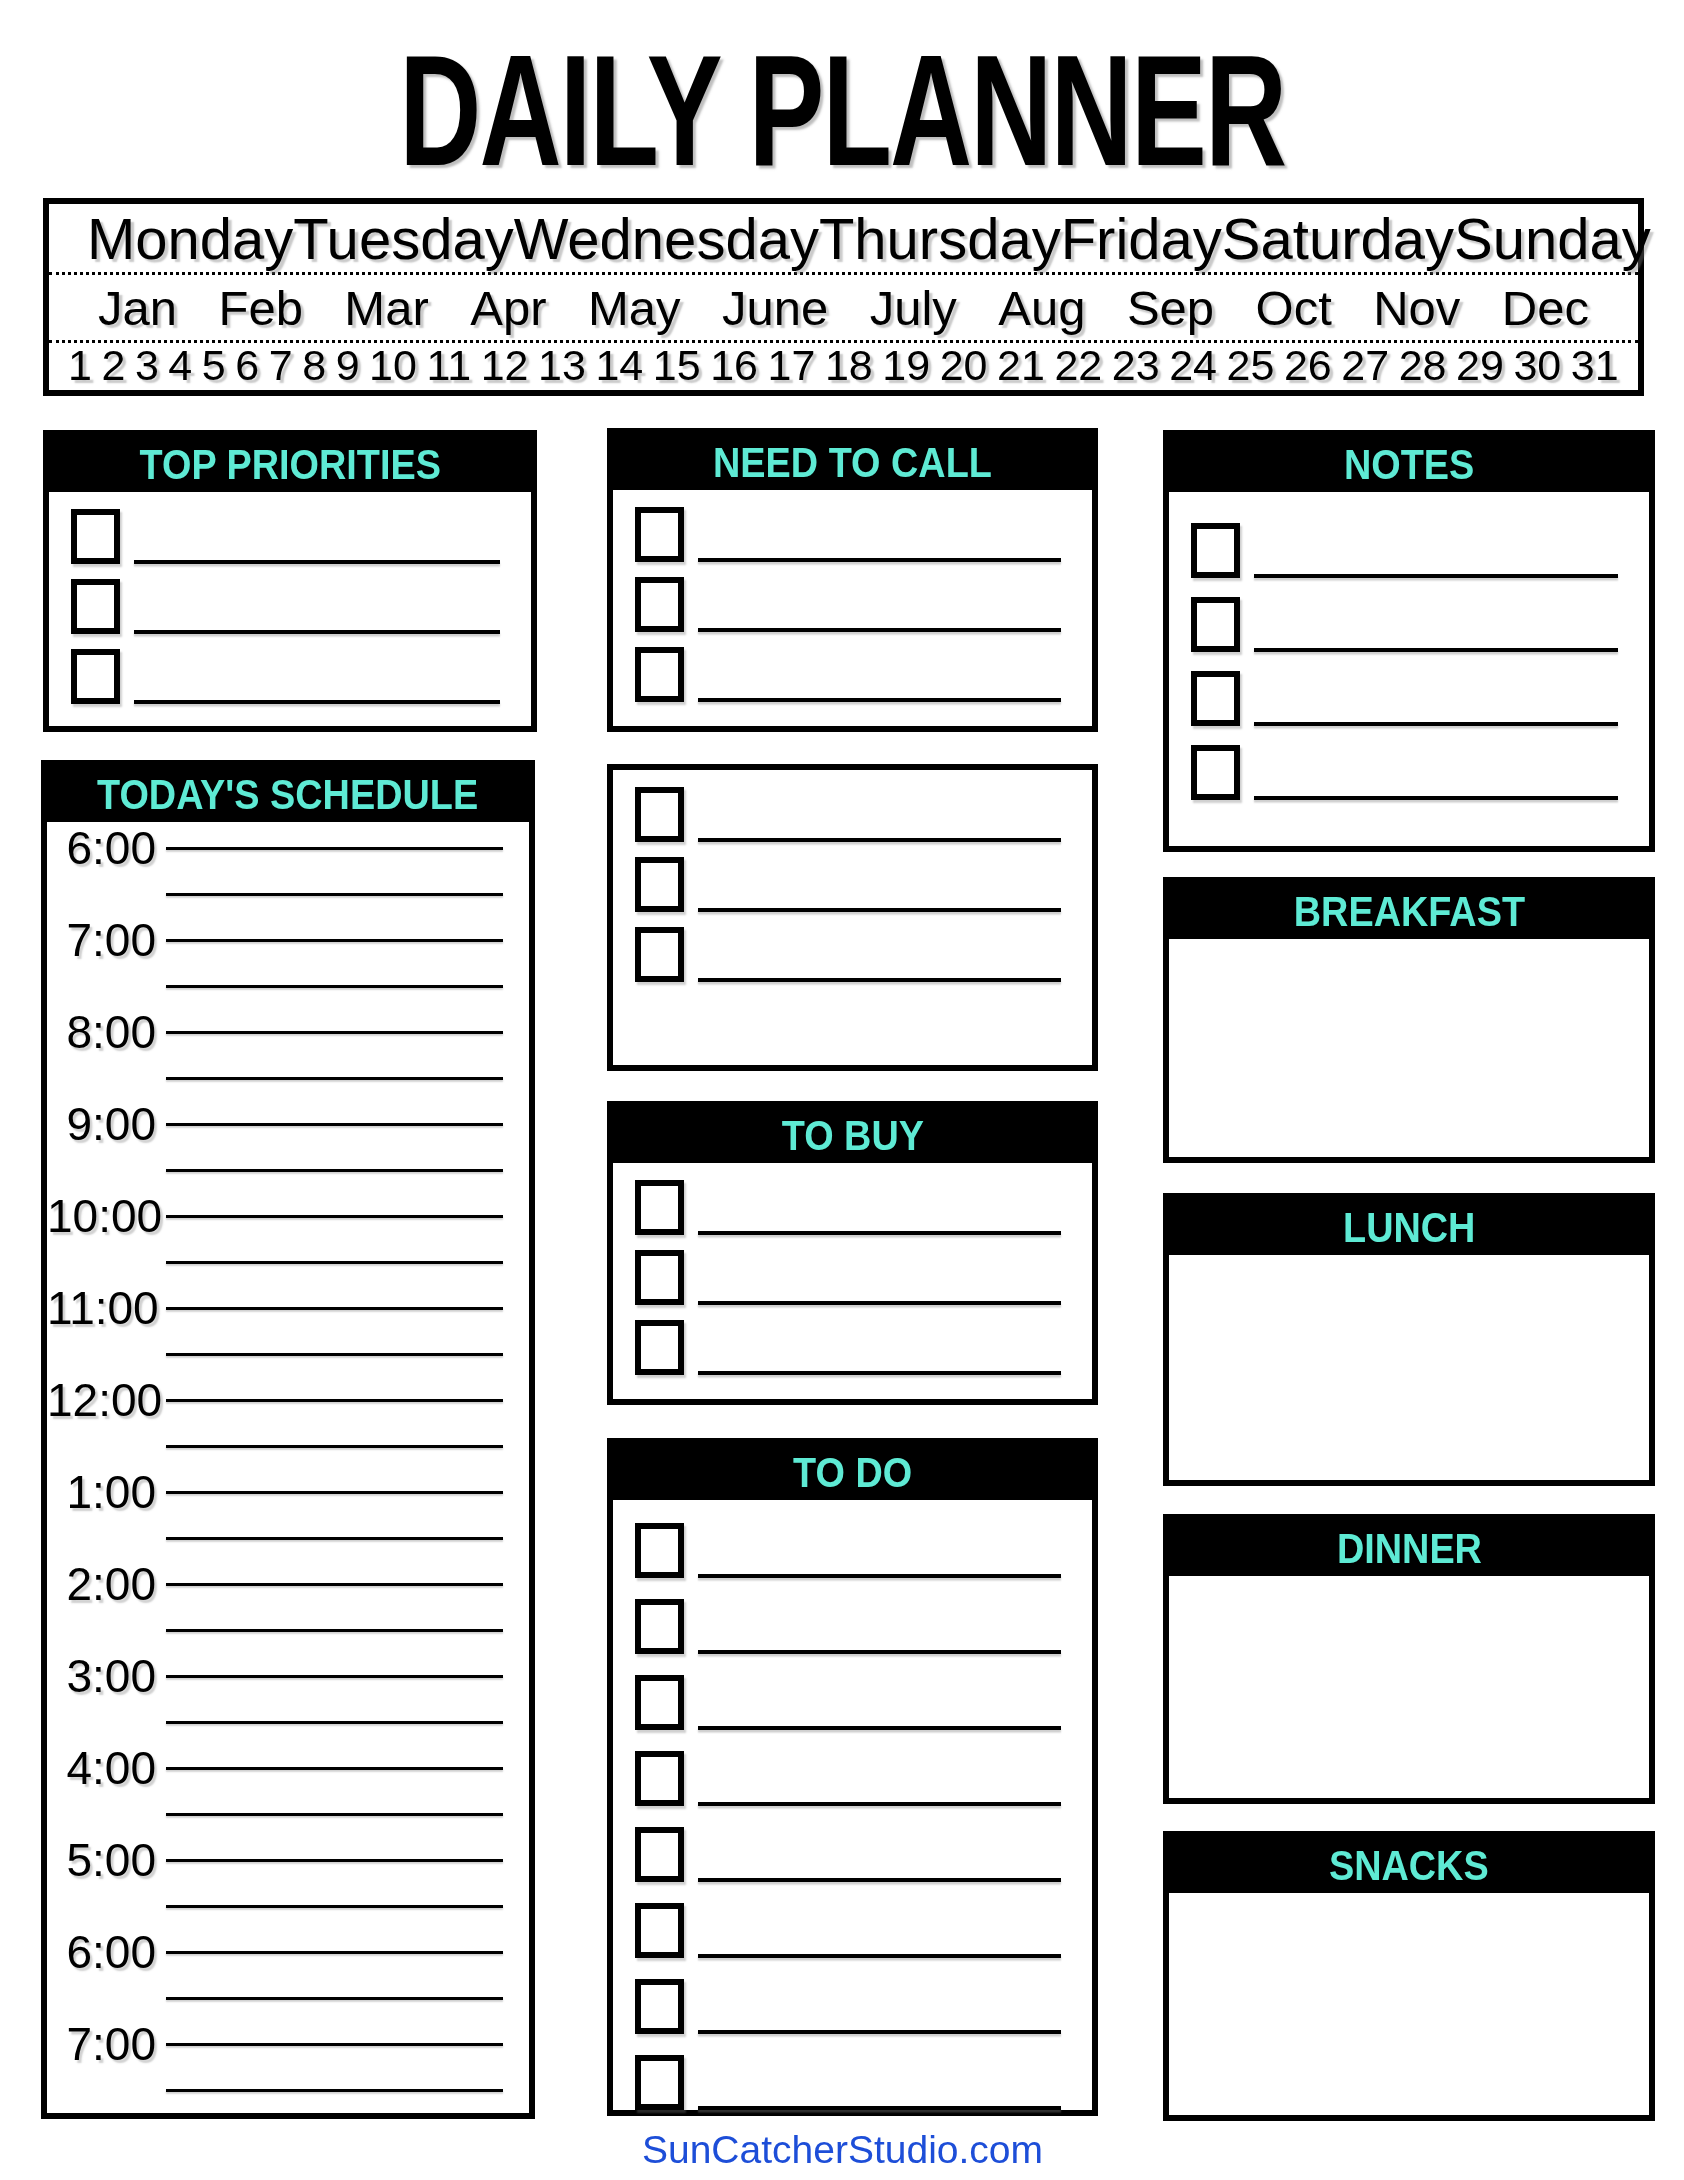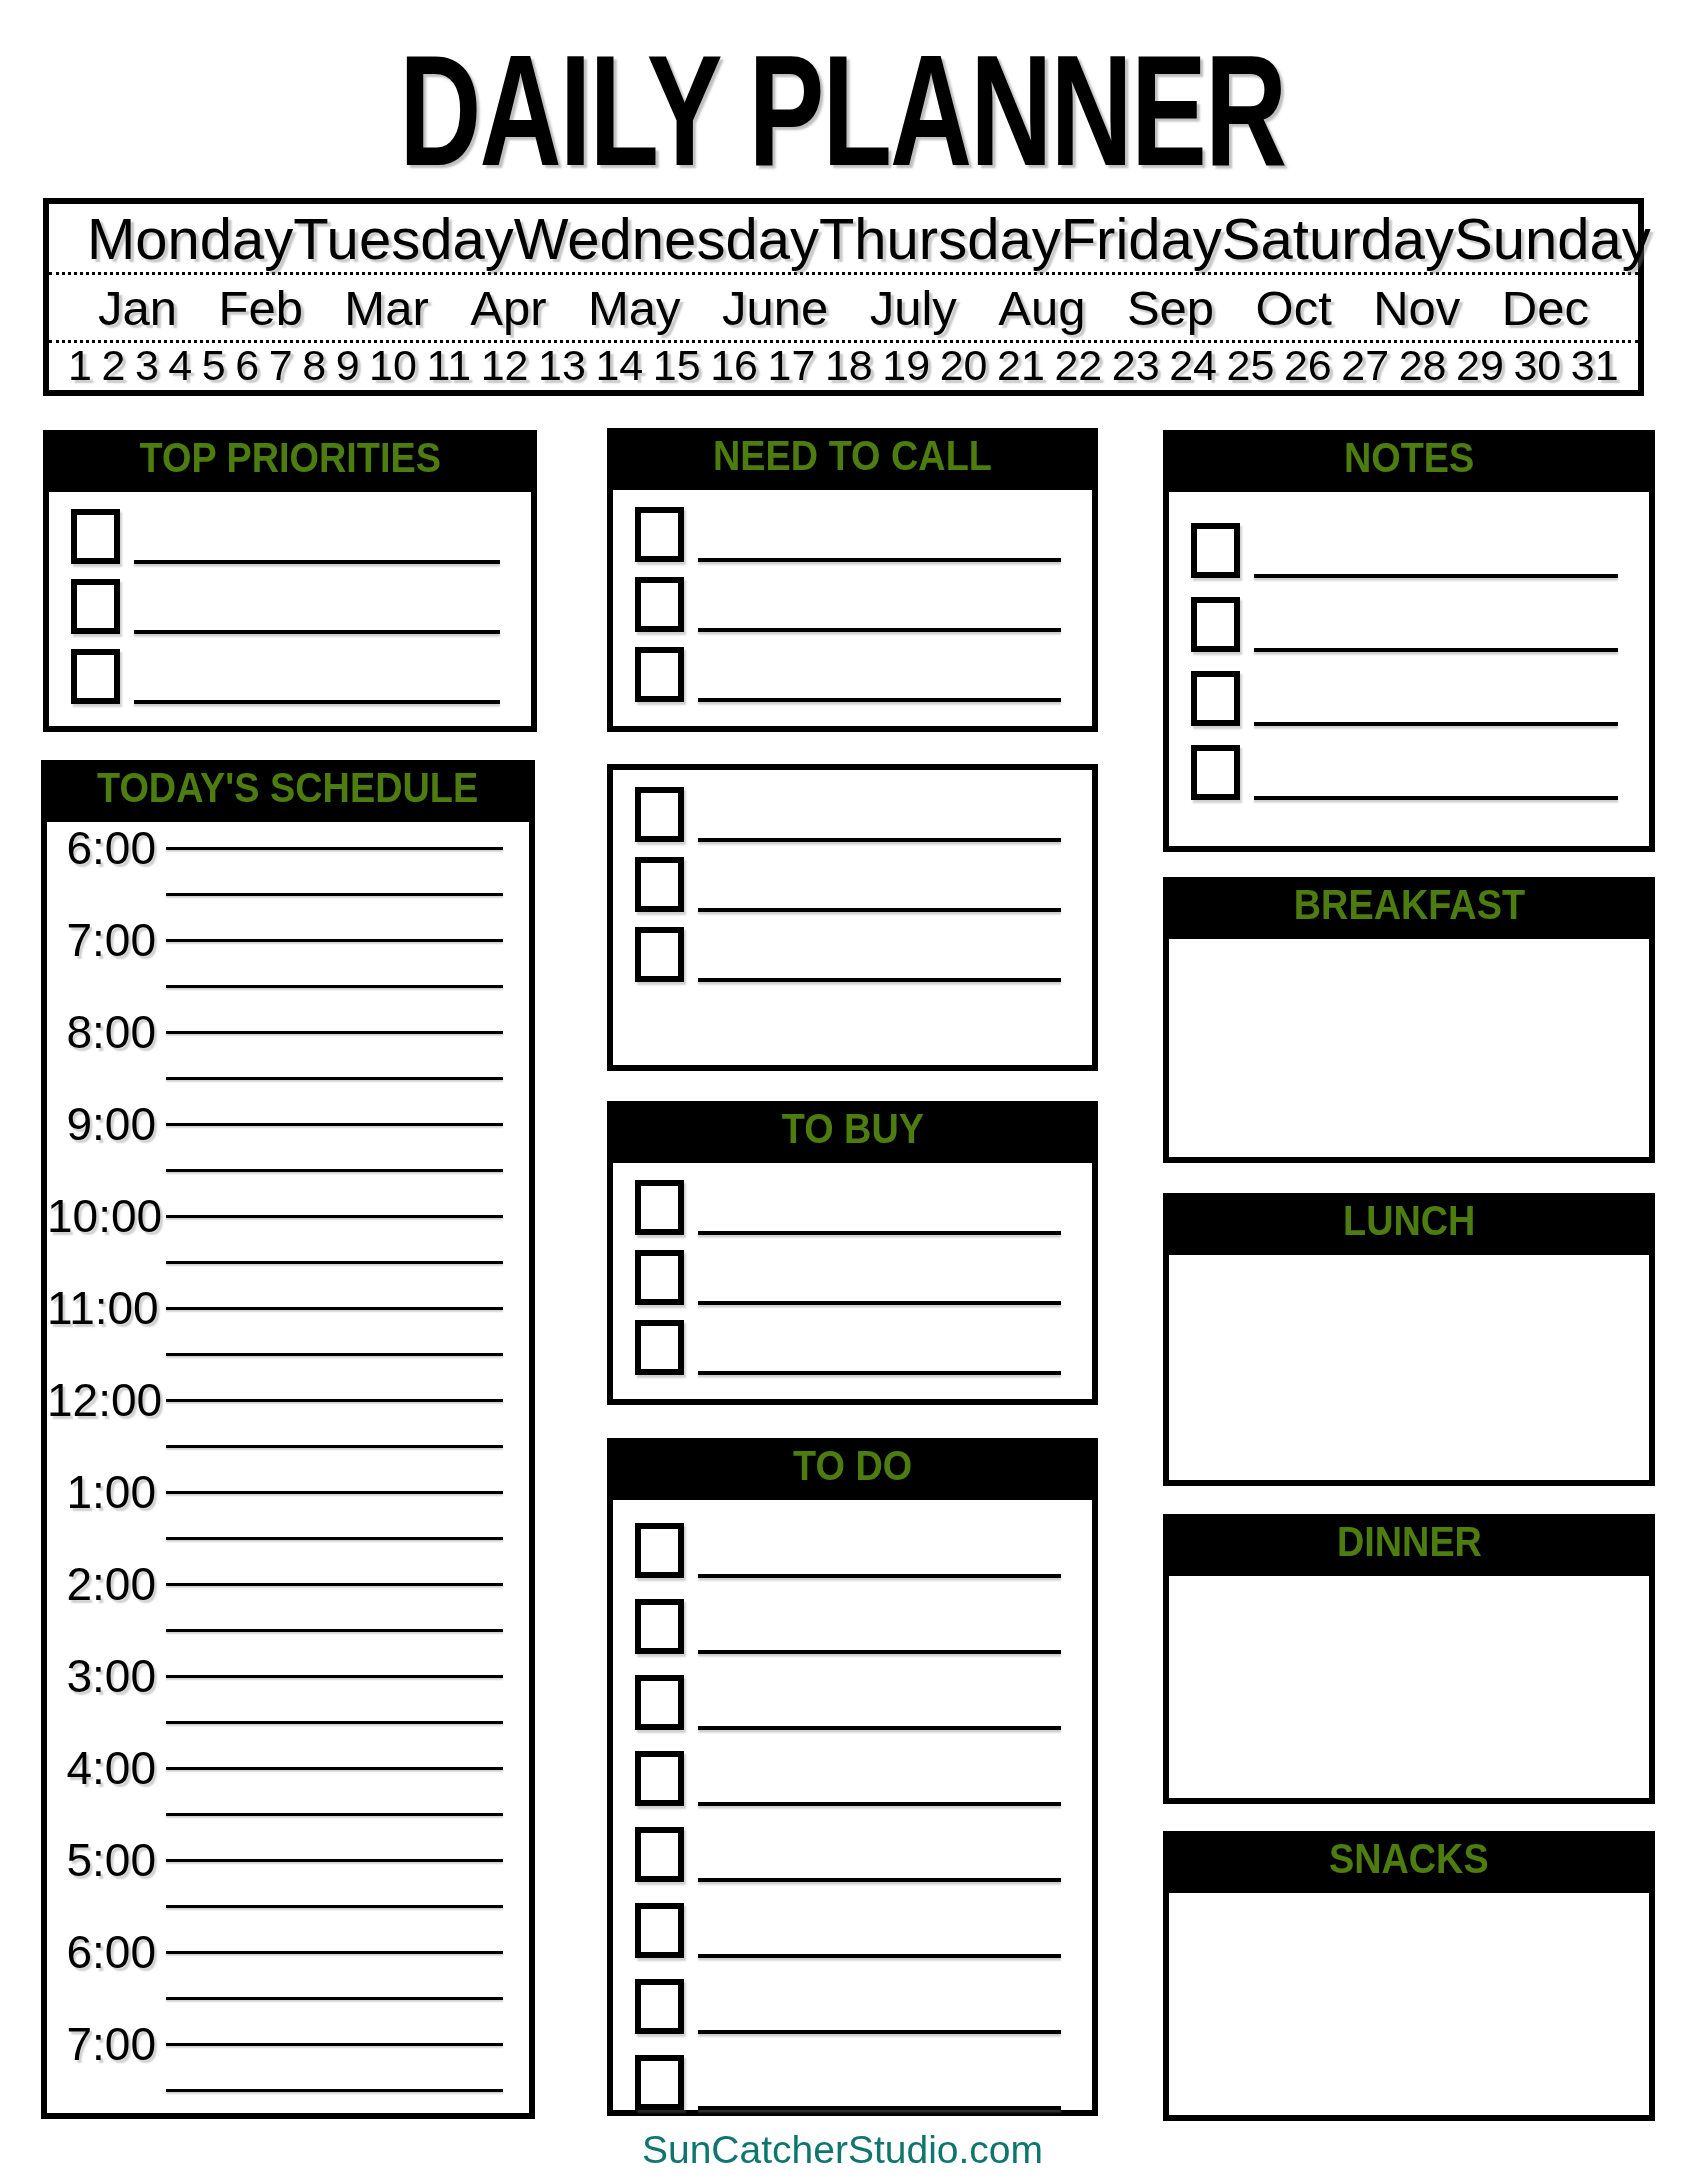--- a/index.html
+++ b/index.html
@@ -46,22 +46,22 @@
   .cal-item{display:inline-block;}
   
   .section{
     position:absolute;
     border:6.8px solid #000;
     background:#fff;
     box-sizing:border-box;
   }
   .section-header{
     height:56px;width:100%;
-    background:#000;color:#4d7c0f;
-    display:flex;justify-content:center;
+    background:#000;color:#5eead4;
+    display:flex;align-items:center;justify-content:center;
     font-weight:bold;font-size:43px;line-height:1;
     white-space:nowrap;
   }
   .section-header > span{
     display:inline-block;transform:scaleX(0.88);transform-origin:center;
   }
   
   .check-body{padding-top:1.7px;}
   .check-row{
     display:flex;align-items:flex-end;
@@ -106,21 +106,21 @@
     font-size:31px;line-height:1;
   }
   
   .meal-body{width:100%;height:calc(100% - 56px);background:#fff;}
   
   .footer{
     position:absolute;
     top:2128px;left:0;width:100%;
     text-align:center;
     font-size:39px;
-    color:#0f766e;
+    color:#1d4ed8;
   }
 </style>
 </head>
 <body>
 
 <div class="page">
 
   <div class="title">
     <span>DAILY PLANNER</span>
   </div>

